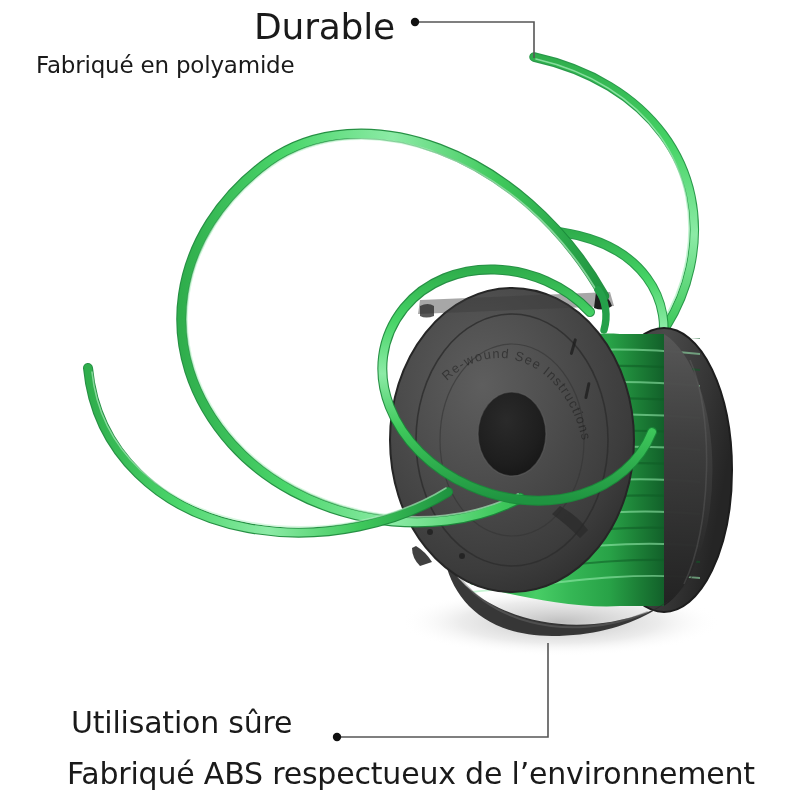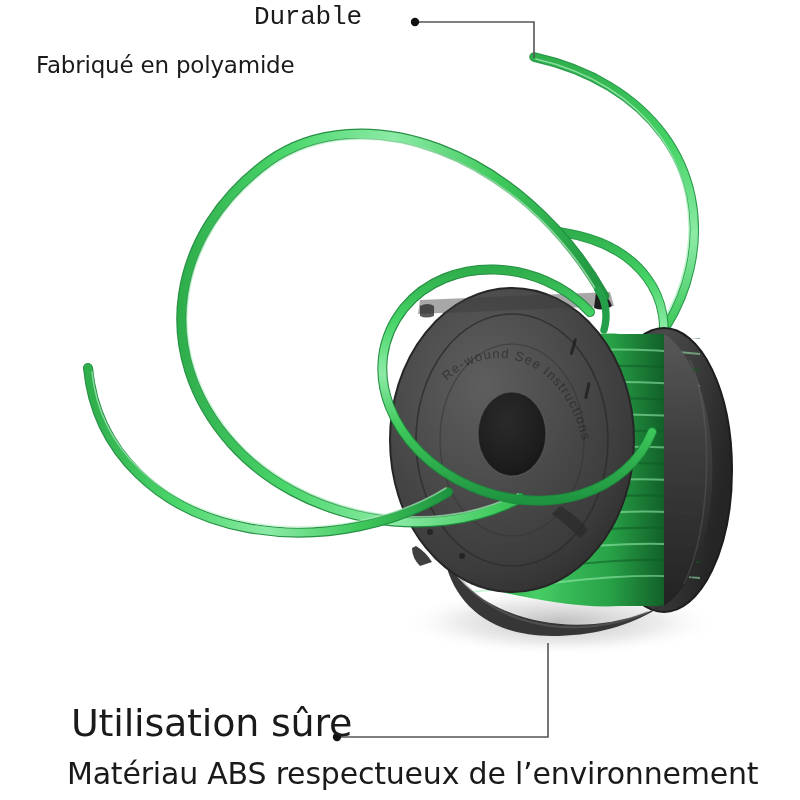--- a/index.html
+++ b/index.html
@@ -22,35 +22,34 @@
   .callout-text {
     position: absolute;
     white-space: nowrap;
     color: #1a1a1a;
     font-family: "DejaVu Sans", sans-serif;
     font-weight: 400;
     letter-spacing: -0.2px;
   }
   #label-durable {
     left: 254px;
-    top: 0;
-    font-size: 26px;
-    line-height: 34px;
-    font-family: Liberation Mono, monospace;
+    top: 10px;
+    font-size: 36px;
+    line-height: 34px;
   }
   #label-polyamide {
     left: 36px;
     top: 48px;
     font-size: 23px;
     line-height: 34px;
   }
   #label-safe-use {
     left: 71px;
     top: 706px;
-    font-size: 38px;
+    font-size: 30px;
     line-height: 34px;
   }
   #label-abs {
     left: 67px;
     top: 757px;
     font-size: 30px;
     line-height: 34px;
   }
 
   
@@ -286,15 +285,15 @@
       <circle cx="337" cy="737" r="4.2" fill="#111111"></circle>
     </g>
   </svg>
 
   <div class="callout-text" id="label-durable">Durable</div>
 
   <div class="callout-text" id="label-polyamide">Fabriqué en polyamide</div>
 
   <div class="callout-text" id="label-safe-use">Utilisation sûre</div>
 
-  <div class="callout-text" id="label-abs">Matériau ABS respectueux de l’environnement</div>
+  <div class="callout-text" id="label-abs">Fabriqué ABS respectueux de l’environnement</div>
 
 </div>
 
 </body></html>

